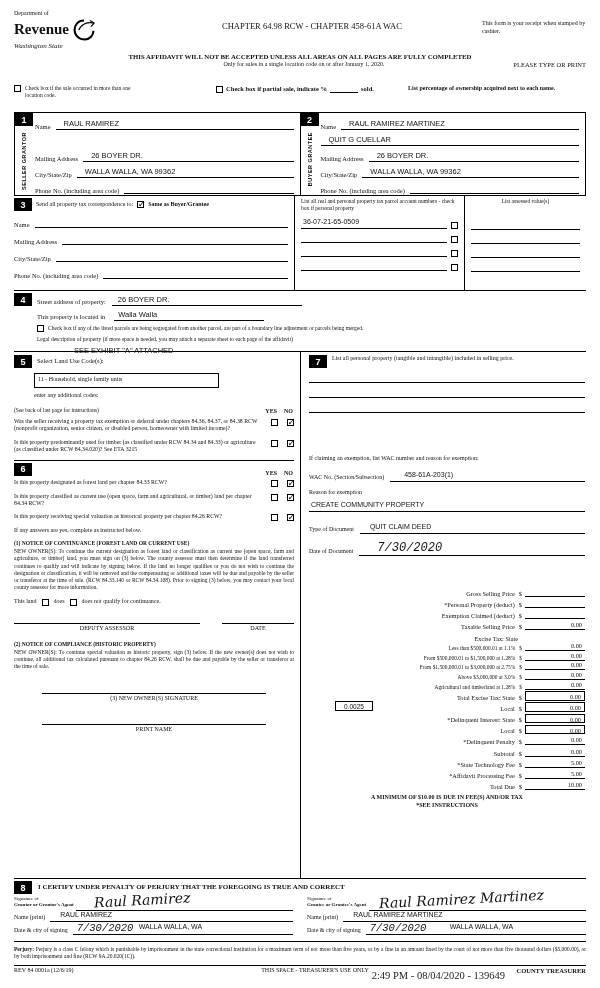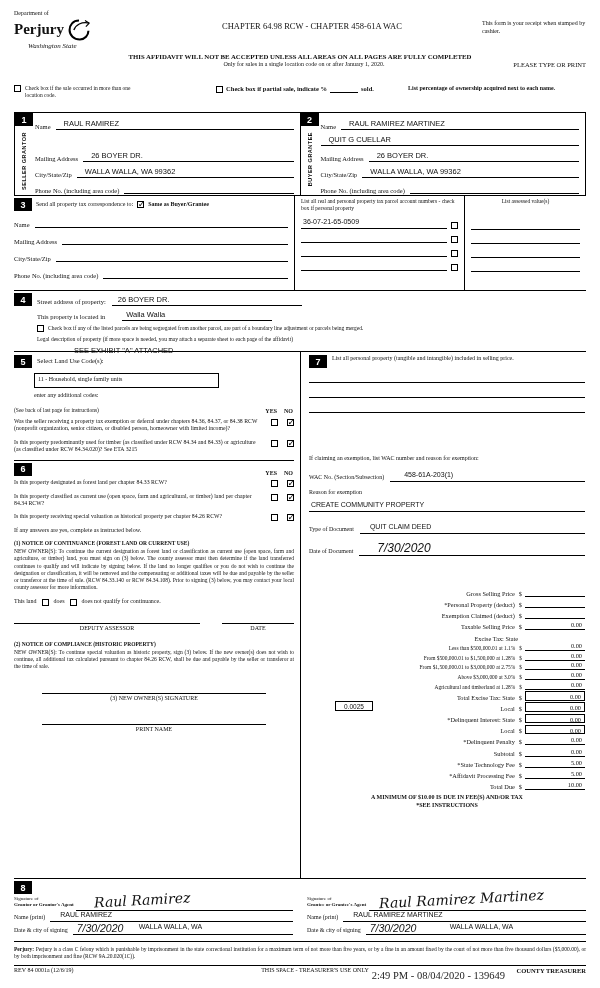--- a/index.html
+++ b/index.html
@@ -10,21 +10,21 @@
   .b{font-weight:bold}
   .i{font-style:italic}
   .f5{font-size:5px;line-height:1.25}
   .f55{font-size:5.5px;line-height:1.3}
   .f6{font-size:6px;line-height:1.3}
   .f65{font-size:6.5px;line-height:1.3}
   .f7{font-size:7px;line-height:1.3}
   .just{text-align:justify}
   .sans{font-family:Liberation Serif, serif}
   .typed{font-family:"Liberation Sans",sans-serif;font-size:7.5px}
-  .hand{font-family:Liberation Sans, sans-serif;font-style:italic}
+  .hand{font-family:Liberation Mono, monospace;font-style:italic}
   .ul{border-bottom:1px solid #000}
   .badge{width:18px;height:13px;background:#000;color:#fff;font:bold 9px "Liberation Sans",sans-serif;display:inline-flex;align-items:center;justify-content:center;flex:0 0 auto}
   .vlabel{writing-mode:vertical-rl;transform:rotate(180deg);font:bold 5.5px "Liberation Sans",sans-serif;letter-spacing:.5px;margin-top:6px;text-align:center}
   .cb{display:inline-block;width:7px;height:7px;border:1px solid #000;position:relative;flex:0 0 auto;background:#fff}
   .cb.ck::after{content:"\2713";position:absolute;left:-.5px;top:-3px;font:bold 9px "DejaVu Sans",sans-serif;color:#000}
   .frow{display:flex;align-items:flex-end;height:16px}
   .flabel{font-size:6.5px;white-space:nowrap}
   .fval{flex:1;border-bottom:1px solid #000;font-family:"Liberation Sans",sans-serif;font-size:7.5px;margin-left:5px;padding:0 0 1px 8px;height:11px}
   .noline{border-bottom:none}
   .qrow{display:flex;margin-bottom:6px}
@@ -49,30 +49,30 @@
 </head>
 <body>
 
 <div class="page">
 
   <div class="abs" style="top:10px;left:14px;width:572px">
     <div style="display:flex">
       <div style="width:128px">
         <div class="f6">Department of</div>
         <div style="display:flex;align-items:center;gap:2px">
-          <span style="font-size:15px;font-weight:bold">Perjury</span>
+          <span style="font-size:15px;font-weight:bold">Revenue</span>
           <svg width="26" height="24" viewBox="0 0 30 28">
             <g fill="none" stroke="#000">
               <path d="M15 3 C8 3 4 8 4 14 C4 20 9 25 16 25 C22 25 26 20 26 15" stroke-width="2.4"></path>
               <path d="M9 14 C11 8 18 4 27 6" stroke-width="1.6"></path>
               <path d="M27 6 L22 3 M27 6 L23 10" stroke-width="1.4"></path>
             </g>
           </svg>
         </div>
-        <div class="f7 i" style="margin-left:14px">Washington State</div>
+        <div class="f7 i" style="">Washington State</div>
       </div>
       <div style="flex:1;text-align:center;padding-top:11px">
         <div style="font-size:8.5px">CHAPTER 64.98 RCW - CHAPTER 458-61A WAC</div>
       </div>
       <div class="f6" style="width:104px;padding-top:10px">This form is your receipt when stamped by cashier.</div>
     </div>
     <div class="b center" style="font-size:6.8px;margin-top:2px">THIS AFFIDAVIT WILL NOT BE ACCEPTED UNLESS ALL AREAS ON ALL PAGES ARE FULLY COMPLETED</div>
     <div style="display:flex;margin-top:1px">
       <div style="width:128px"></div>
       <div class="f6 center" style="flex:1">Only for sales in a single location code on or after January 1, 2020.</div>
@@ -213,21 +213,21 @@
   </div>
 
   <div class="abs" style="top:291px;left:14px;width:572px;height:61px;border-bottom:1px solid #000;padding-top:2px">
     <div style="display:flex;align-items:flex-end">
       <span class="badge" style="margin-right:5px">4</span>
       <span class="f65">Street address of property:</span>
       <span class="typed ul" style="width:190px;margin-left:6px;padding:0 0 1px 6px">26 BOYER DR.</span>
     </div>
     <div style="display:flex;align-items:flex-end;margin:4px 0 0 23px">
       <span class="f65">This property is located in</span>
-      <span class="typed ul" style="width:150px;margin-left:17px;padding:0 0 1px 4px">Walla Walla</span>
+      <span class="typed ul" style="width:150px;margin-left:9px;padding:0 0 1px 4px">Walla Walla</span>
     </div>
     <div style="display:flex;gap:4px;margin:4px 0 0 23px">
       <span class="cb"></span>
       <span class="f55" style="width:500px">Check box if any of the listed parcels are being segregated from another parcel, are part of a boundary line adjustment or parcels being merged.</span>
     </div>
     <div class="f55" style="margin:4px 0 0 23px">Legal description of property (if more space is needed, you may attach a separate sheet to each page of the affidavit)</div>
     <div class="typed" style="margin:3px 0 0 60px">SEE EXHIBIT "A" ATTACHED</div>
   </div>
 
   <div class="abs" style="top:352px;left:14px;width:572px;height:526px;display:flex">
@@ -449,20 +449,21 @@
           </div>
         </div>
       <div class="f6 b center" style="margin-top:4px">A MINIMUM OF $10.00 IS DUE IN FEE(S) AND/OR TAX</div>
       <div class="f6 b center">*SEE INSTRUCTIONS</div>
     </div>
   </div>
 
   <div class="abs" style="top:878px;left:14px;width:572px;height:64px;border-top:1px solid #000;border-bottom:1px solid #000">
     <div style="display:flex;align-items:center;gap:6px;margin-top:2px">
       <span class="badge">8</span>
+      <span class="f7 b">I CERTIFY UNDER PENALTY OF PERJURY THAT THE FOREGOING IS TRUE AND CORRECT</span>
     </div>
     <div style="display:flex;margin-top:2px">
       <div style="flex:1;display:flex;position:relative">
         <div class="f5" style="width:62px">
           <div>Signature of</div>
           <div class="b">Grantor or Grantor's Agent</div>
         </div>
         <div class="ul" style="flex:1;height:15px"></div>
         <span class="script" style="position:absolute;left:80px;top:-4px;font-size:14px;transform:rotate(-3deg)">Raul Ramirez</span>
       </div>

